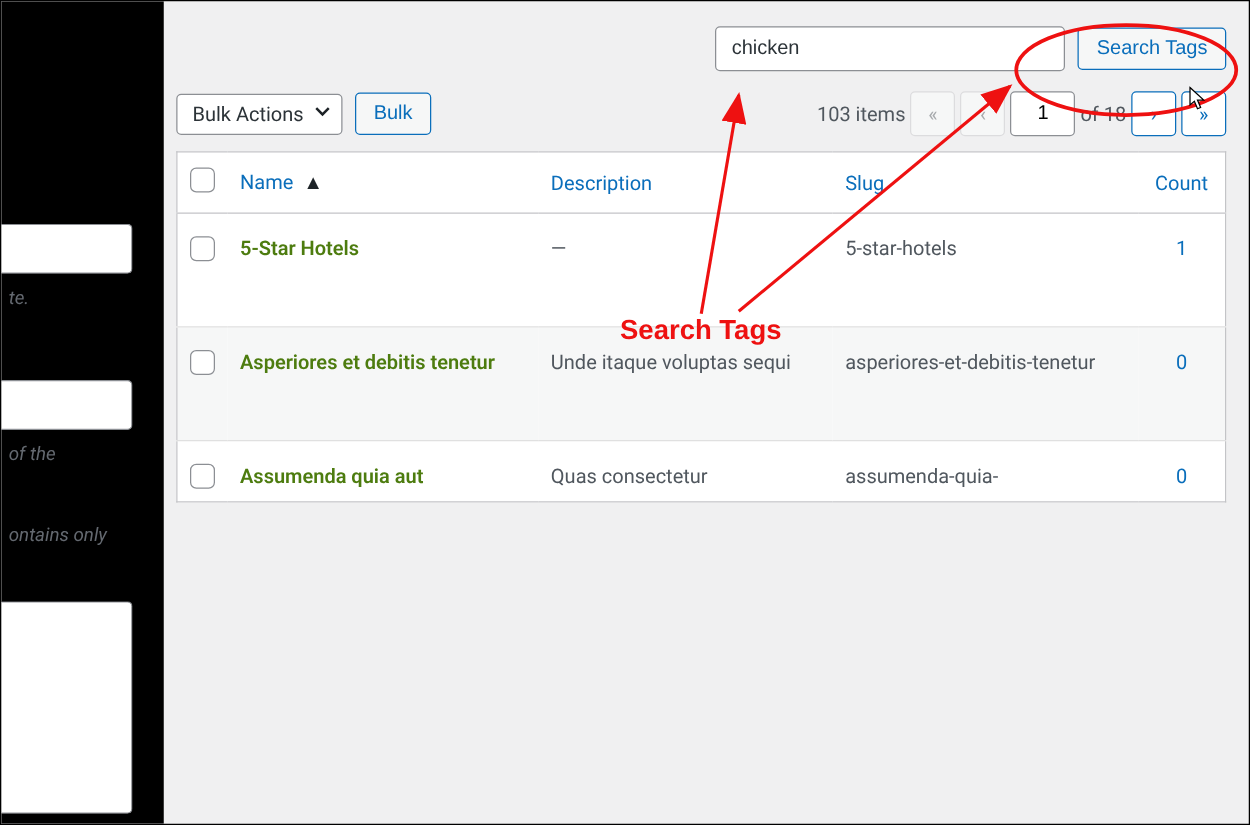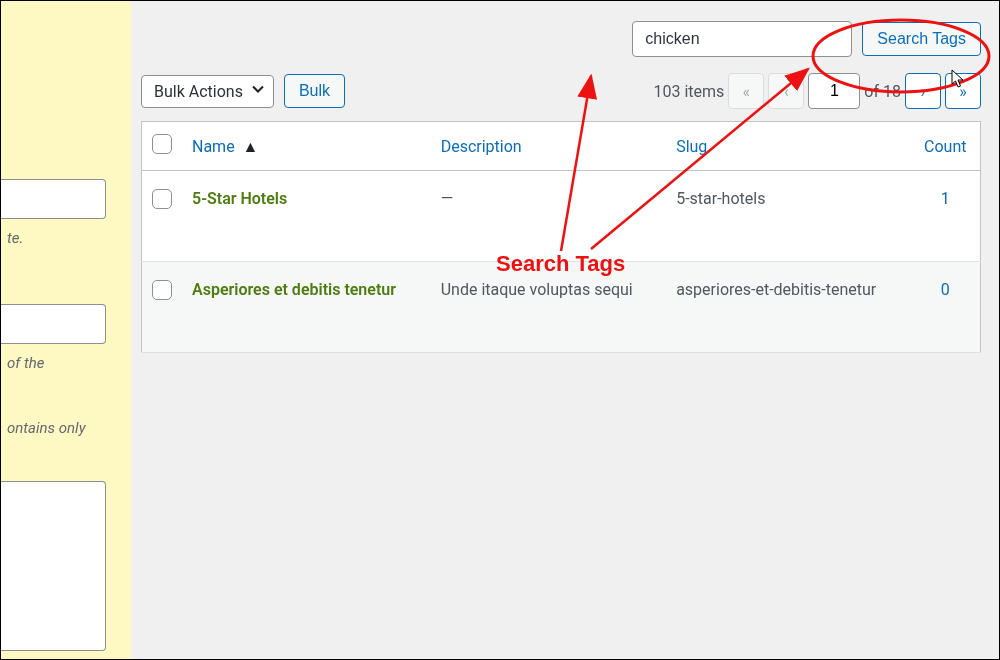--- a/index.html
+++ b/index.html
@@ -16,21 +16,21 @@
     border: 1px solid #000;
   }
 
   
   .left-fragment {
     position: absolute;
     left: 0;
     top: 0;
     width: 130px;
     height: 100%;
-    background: #fef9c3;
+    background: #000000;
     padding: 0;
   }
   .left-fragment .inputbox {
     position: absolute;
     left: 0;
     border: 1px solid #8c8f94;
     border-left: none;
     border-radius: 0 4px 4px 0;
     background: #fff;
     height: 40px;
@@ -58,21 +58,21 @@
     align-items: center;
     gap: 10px;
     margin-bottom: 16px;
   }
   .search-input {
     border: 1px solid #8c8f94;
     border-radius: 4px;
     background: #fff;
     padding: 8px 12px;
     font-size: 16px;
-    width: 220px;
+    width: 280px;
     color: #2c3338;
   }
   .btn {
     border: 1px solid #0a6ebb;
     color: #0a6ebb;
     background: #f6f7f7;
     border-radius: 4px;
     padding: 7px 14px;
     font-size: 16px;
     cursor: pointer;
@@ -266,20 +266,27 @@
           <td>5-star-hotels</td>
           <td class="count"><a href="#">1</a></td>
         </tr>
         <tr>
           <td><span class="cb"></span></td>
           <td class="name"><a href="#">Asperiores et debitis tenetur</a></td>
           <td>Unde itaque voluptas sequi</td>
           <td>asperiores-et-debitis-tenetur</td>
           <td class="count"><a href="#">0</a></td>
         </tr>
+        <tr>
+          <td style="padding-bottom: 6px; border-bottom: none;"><span class="cb"></span></td>
+          <td class="name" style="padding-bottom: 6px; border-bottom: none;"><a href="#">Assumenda quia aut</a></td>
+          <td style="padding-bottom: 6px; border-bottom: none;">Quas consectetur</td>
+          <td style="padding-bottom: 6px; border-bottom: none;">assumenda-quia-</td>
+          <td class="count" style="padding-bottom: 6px; border-bottom: none;"><a href="#">0</a></td>
+        </tr>
       </tbody>
   </table>
 
 </div>
 
 <div class="anno" style="left:0; top:0; width:1000px; height:660px;">
   <svg width="1000" height="660">
     <defs>
       <marker id="arrowhead" markerWidth="10" markerHeight="8" refX="9" refY="4" orient="auto">
         <polygon points="0 0, 10 4, 0 8" fill="#e11"></polygon>

